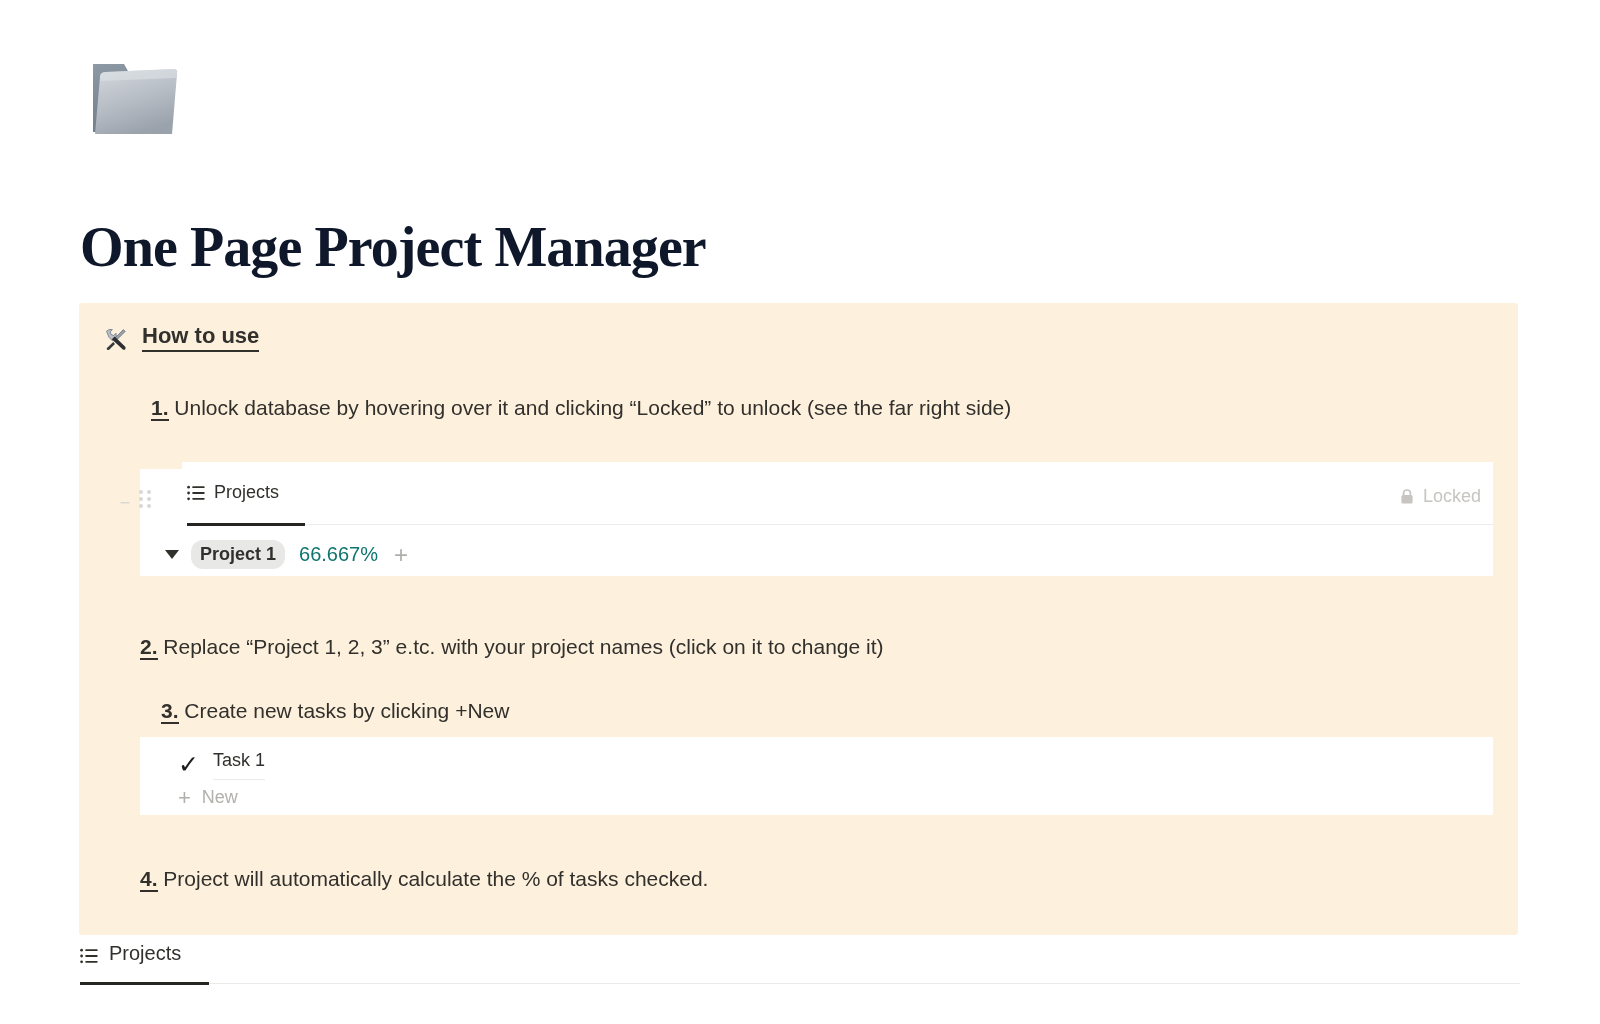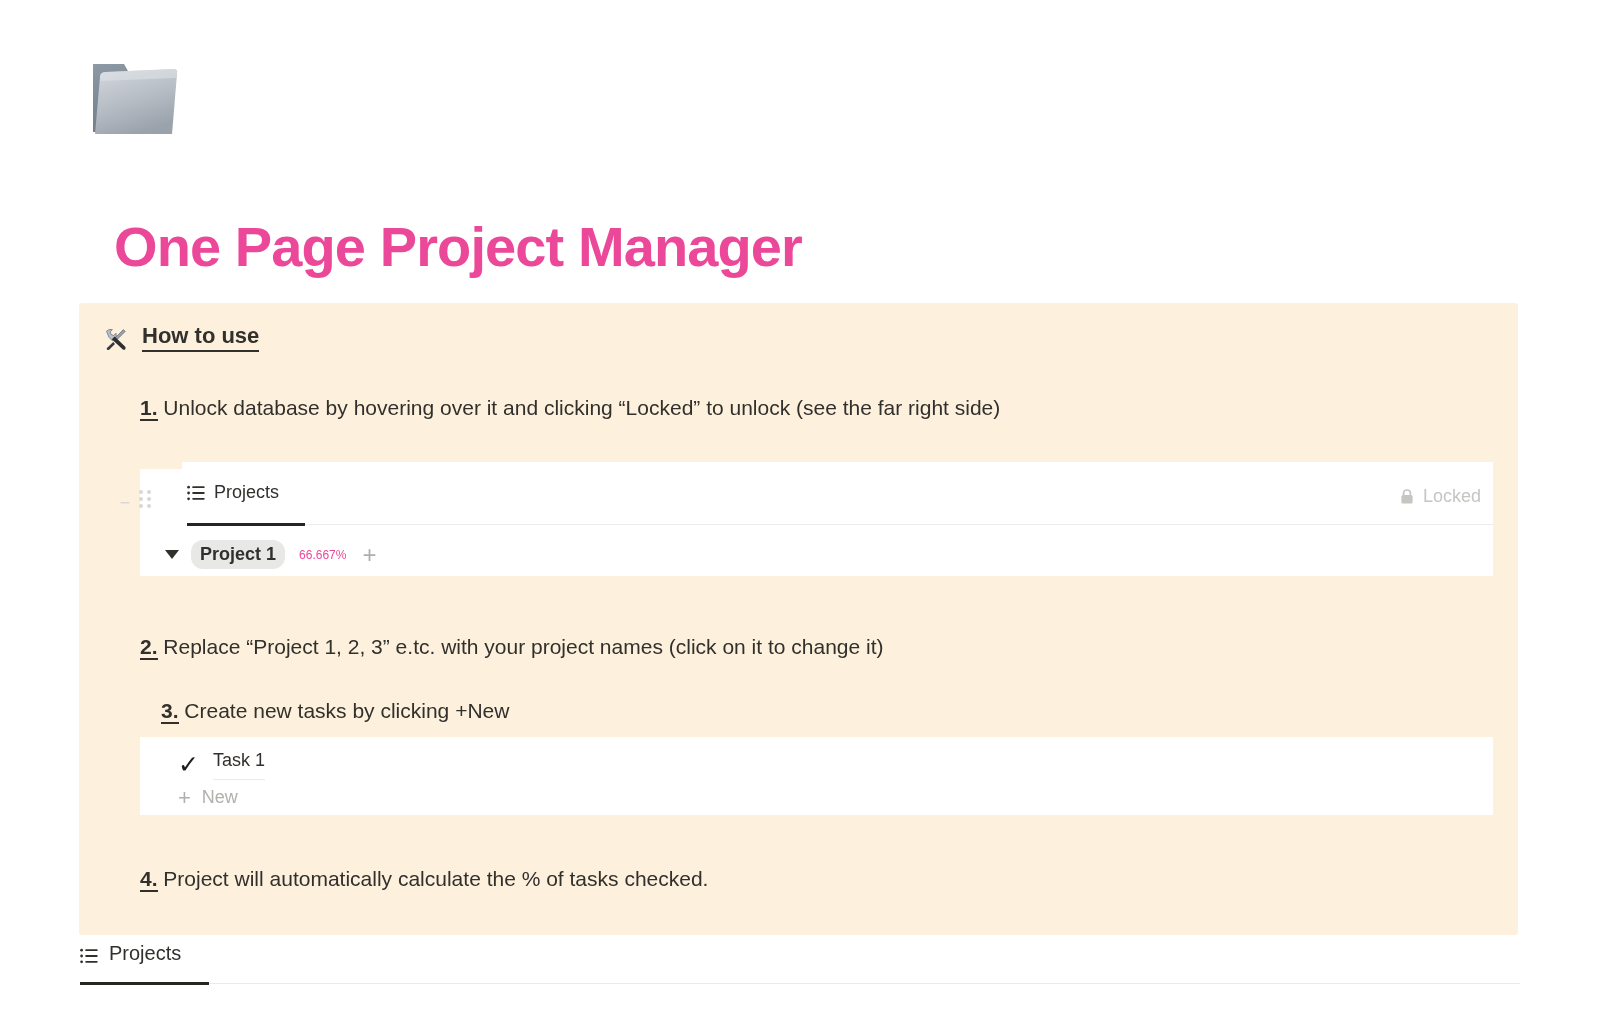--- a/index.html
+++ b/index.html
@@ -31,23 +31,22 @@
 
   
   .page-title {
     position: absolute;
     left: 80px;
     top: 214px;
     font-size: 56px;
     line-height: 66px;
     font-weight: 700;
     letter-spacing: -0.9px;
-    color: #ec4899;
-    font-family: Liberation Sans, sans-serif;
-    margin-left: 34px;
+    color: #0f172a;
+    font-family: Liberation Serif, serif;
   }
 
   
   .callout {
     position: absolute;
     left: 79px;
     top: 303px;
     width: 1439px;
     height: 632px;
     background: #fdf0dd;
@@ -84,21 +83,21 @@
     font-size: 21px;
     line-height: 30px;
     color: #32302c;
     white-space: nowrap;
   }
   .step .num {
     font-weight: 700;
     border-bottom: 2px solid #32302c;
     padding-bottom: 0px;
   }
-  .step1 { top: 90px; }
+  .step1 { top: 90px; margin-left: 11px; }
   .step2 { top: 329px; }
   .step3 { top: 393px; margin-left: 21px; }
   .step4 { top: 561px; }
 
   
   .db-block {
     position: absolute;
     left: 61px;
     top: 159px;
     width: 1353px;
@@ -204,22 +203,22 @@
   .proj-tag {
     background: #e8e8e6;
     border-radius: 12px;
     padding: 3px 9px 4px 9px;
     font-size: 18px;
     font-weight: 600;
     color: #32302c;
     line-height: 22px;
   }
   .pct {
-    font-size: 12px;
-    color: #ec4899;
+    font-size: 20px;
+    color: #0f766e;
     margin-left: 2px;
   }
   .plus-btn {
     font-size: 24px;
     color: #b0aeaa;
     line-height: 18px;
     margin-left: 4px;
     font-weight: 300;
   }
 

